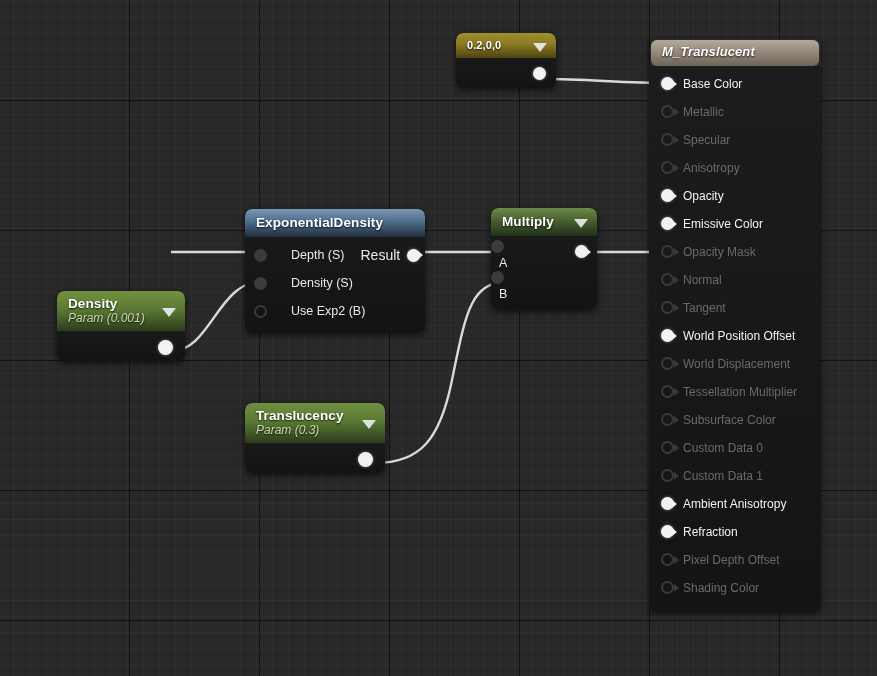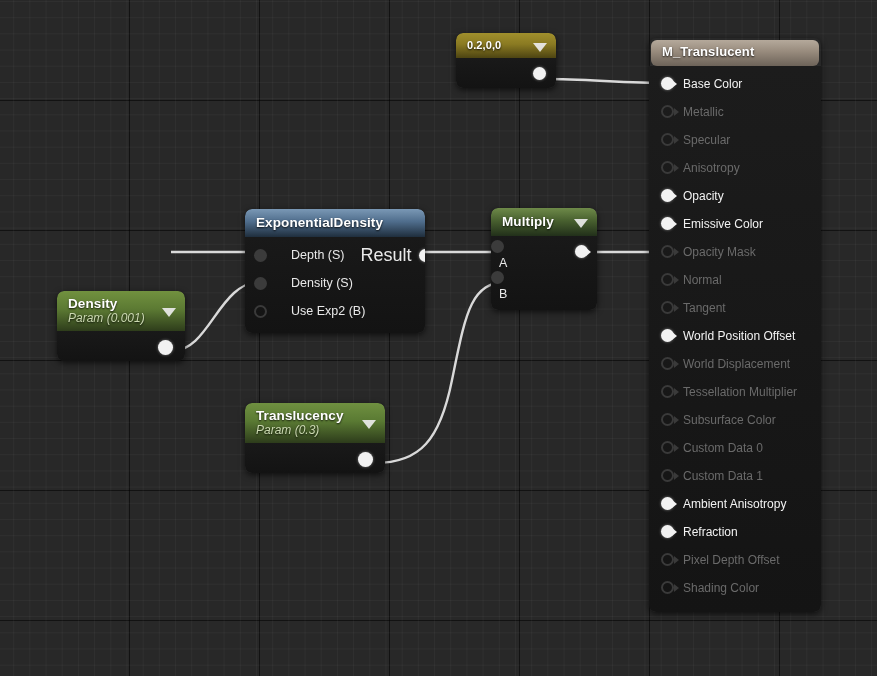--- a/index.html
+++ b/index.html
@@ -76,21 +76,21 @@
   .pin.filled .arrow{border-left:5px solid #f2f2f2;}
   .pin.hollow .arrow{border-left:5px solid #3a3a3a;}
 
   
   #mat-node{left:649px;top:38px;width:172px;}
   #mat-node .hdr{
     background:linear-gradient(to bottom,#b5a99b 0%,#9b8e80 40%,#6d6359 100%);
     padding:5px 9px 6px 11px;
     margin:2px 2px 0 2px;border-radius:6px;
   }
-  #mat-node .hdr .title{font-size:13px;}
+  #mat-node .hdr .title{font-size:13px;font-style:italic;}
   #mat-node .body{padding:4px 0 10px 0;background:linear-gradient(to bottom,#1c1c1c,#141414);}
   #mat-node .pinrow{height:28px;padding-left:12px;}
   .mat-pin-label{font-size:12px;margin-left:9px;}
   .mat-on .mat-pin-label{color:#f2f2f2;}
   .mat-off .mat-pin-label{color:#6a6a6a;}
 
   
   #const-node{left:456px;top:33px;width:100px;}
   #const-node .hdr{background:linear-gradient(to bottom,#a08f2c 0%,#8a7a22 45%,#4d4412 100%);padding:6px 9px 7px 11px;}
   #const-node .hdr .title{font-size:11px;}
@@ -109,21 +109,21 @@
   #translucency-node{left:245px;top:403px;width:140px;}
   #translucency-node .hdr{background:linear-gradient(to bottom,#6f9040 0%,#5a7a33 45%,#2d3c1b 100%);}
   #translucency-node .hdr .sub{color:#cbd9b1;}
   #translucency-node .body{height:30px;position:relative;}
 
   #expdensity-node{left:245px;top:209px;width:180px;}
   #expdensity-node .hdr{background:linear-gradient(to bottom,#7a98b5 0%,#4f6d8c 45%,#1f2e3d 100%);padding:6px 9px 7px 11px;}
   #expdensity-node .body{padding:4px 0 8px 0;}
   #expdensity-node .iorow{display:flex;align-items:center;height:28px;padding-left:9px;gap:16px;}
   .outgroup{margin-left:auto;display:flex;align-items:center;padding-right:9px;}
-  .outlbl{font-size:18px;color:#e9e9e9;margin-right:7px;}
+  .outlbl{font-size:14px;color:#e9e9e9;margin-right:7px;}
 
   #multiply-node{left:491px;top:208px;width:106px;}
   #multiply-node .hdr{background:linear-gradient(to bottom,#6e8a49 0%,#48602f 45%,#22301a 100%);padding:6px 9px 7px 11px;}
   #multiply-node .body{padding:4px 0 8px 0;position:relative;}
 
   .outpin-abs{position:absolute;}
 </style>
 </head>
 <body>
 

